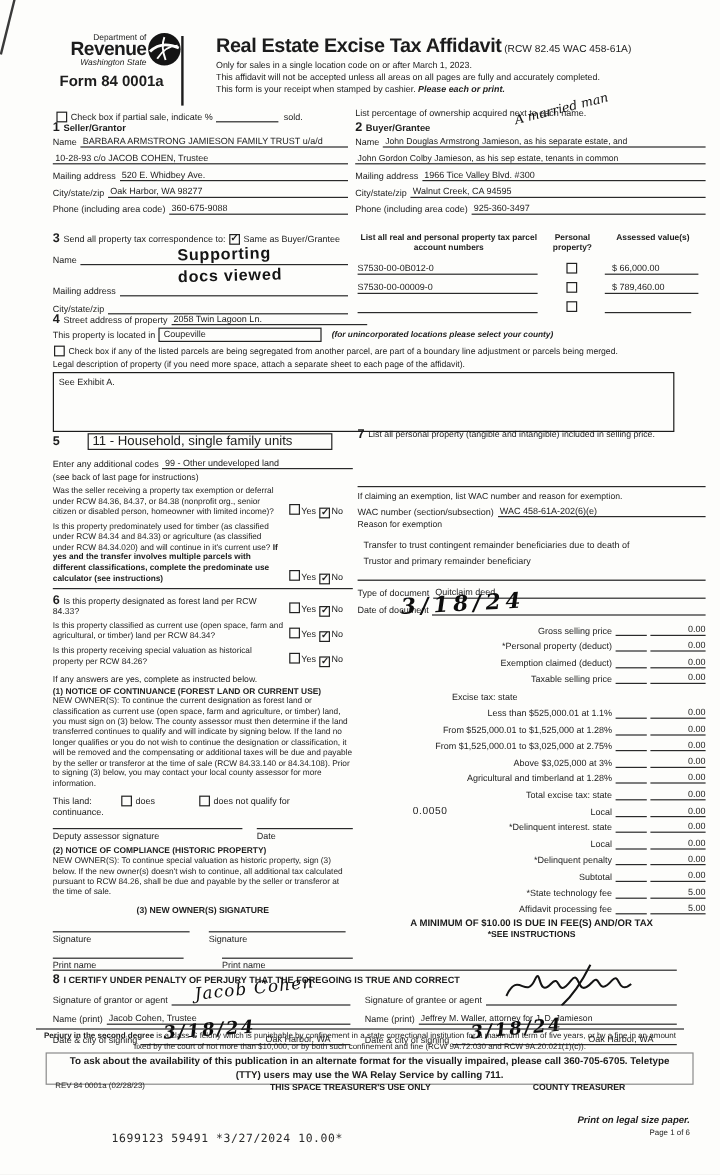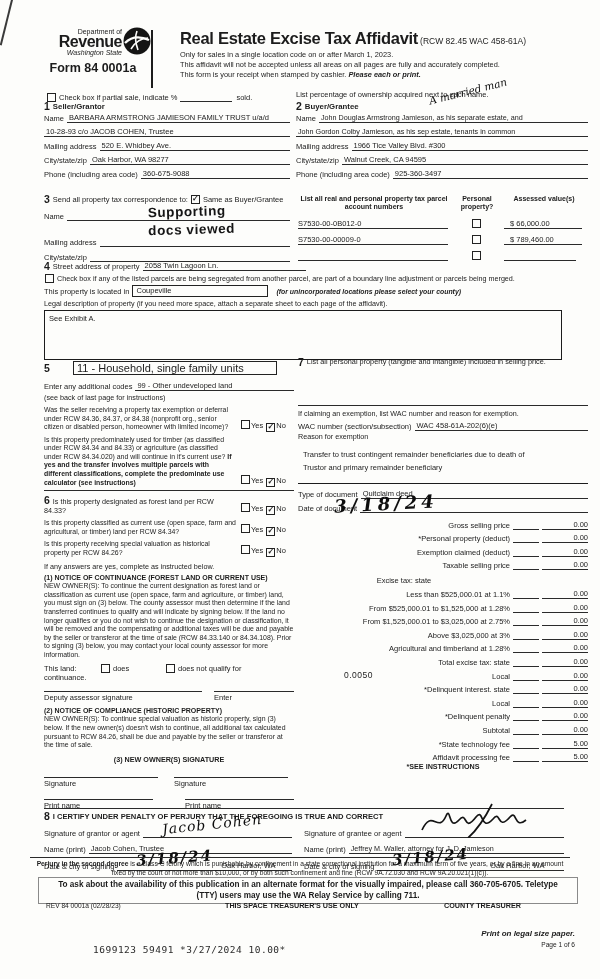--- a/index.html
+++ b/index.html
@@ -176,28 +176,28 @@
       <div class="uline" style="width:72px;"></div>
     </div>
   </div>
 
   <div class="abs" style="left:44px;top:261px;width:516px;">
     <div class="row" style="width:262px;">
       <span class="secnum">4</span>
       <span class="lab">Street address of property</span>
       <span class="fill">2058 Twin Lagoon Ln.</span>
     </div>
-    <div class="row" style="margin-top:3px;align-items:center;">
-      <span class="cb"></span>
-      <span class="note-sm" style="padding-left:2px;">Check box if any of the listed parcels are being segregated from another parcel, are part of a boundary line adjustment or parcels being merged.</span>
-    </div>
     <div class="row" style="margin-top:2px;align-items:center;">
       <span class="lab">This property is located in</span>
       <span class="inputbox" style="width:128px;">Coupeville</span>
       <span class="b i" style="font-size:6.9px;margin-left:8px;">(for unincorporated locations please select your county)</span>
+    </div>
+    <div class="row" style="margin-top:3px;align-items:center;">
+      <span class="cb"></span>
+      <span class="note-sm" style="padding-left:2px;">Check box if any of the listed parcels are being segregated from another parcel, are part of a boundary line adjustment or parcels being merged.</span>
     </div>
     <div class="note-sm" style="margin-top:2px;">Legal description of property (if you need more space, attach a separate sheet to each page of the affidavit).</div>
     <div style="margin-top:2px;border:1.2px solid #1c1c1c;width:508px;height:42px;padding:3px 4px;">See Exhibit A.</div>
   </div>
 
   <div class="abs" style="left:44px;top:361px;width:250px;">
     <div class="row" style="align-items:center;">
       <span class="secnum" style="width:26px;">5</span>
       <span class="inputbox" style="width:196px;font-size:11px;">11 - Household, single family units</span>
     </div>
@@ -257,21 +257,21 @@
       <span style="width:56px;">This land:</span>
       <span class="cb"></span>
       <span style="width:52px;padding-left:2px;">does</span>
       <span class="cb"></span>
       <span style="padding-left:2px;">does not qualify for</span>
     </div>
     <div>continuance.</div>
 
     <div class="row" style="margin-top:9px;">
       <div style="width:158px;border-top:1px solid #2a2a2a;padding-top:1px;">Deputy assessor signature</div>
-      <div style="flex:1;margin-left:12px;border-top:1px solid #2a2a2a;padding-top:1px;">Enter</div>
+      <div style="flex:1;margin-left:12px;border-top:1px solid #2a2a2a;padding-top:1px;">Date</div>
     </div>
 
     <div class="b" style="margin-top:5px;font-size:7px;">(2) NOTICE OF COMPLIANCE (HISTORIC PROPERTY)</div>
     <div class="para" style="margin-top:1px;">NEW OWNER(S): To continue special valuation as historic property, sign (3) below. If the new owner(s) doesn't wish to continue, all additional tax calculated pursuant to RCW 84.26, shall be due and payable by the seller or transferor at the time of sale.</div>
     <div class="b" style="margin-top:5px;text-align:center;font-size:7.2px;">(3) NEW OWNER(S) SIGNATURE</div>
 
     <div class="row" style="margin-top:13px;">
       <div style="width:114px;border-top:1px solid #2a2a2a;padding-top:1px;">Signature</div>
       <div style="width:114px;margin-left:16px;border-top:1px solid #2a2a2a;padding-top:1px;">Signature</div>
     </div>
@@ -391,20 +391,21 @@
           <span class="tlab">*State technology fee</span>
           <span class="tline"></span>
           <span class="tval">5.00</span>
         </div>
       <div class="trow">
           <span class="tlab">Affidavit processing fee</span>
           <span class="tline"></span>
           <span class="tval">5.00</span>
         </div>
     </div>
+    <div class="b" style="margin-top:3px;text-align:center;font-size:8px;">A MINIMUM OF $10.00 IS DUE IN FEE(S) AND/OR TAX</div>
     <div class="b" style="text-align:center;font-size:7.2px;">*SEE INSTRUCTIONS</div>
   </div>
 
   <div class="abs" style="left:44px;top:808px;width:520px;">
     <div class="row" style="align-items:center;border-top:1px solid #2a2a2a;padding-top:2px;">
       <span class="secnum">8</span>
       <span class="b" style="font-size:7.6px;">I CERTIFY UNDER PENALTY OF PERJURY THAT THE FOREGOING IS TRUE AND CORRECT</span>
     </div>
     <div class="sigcols" style="margin-top:3px;">
 

